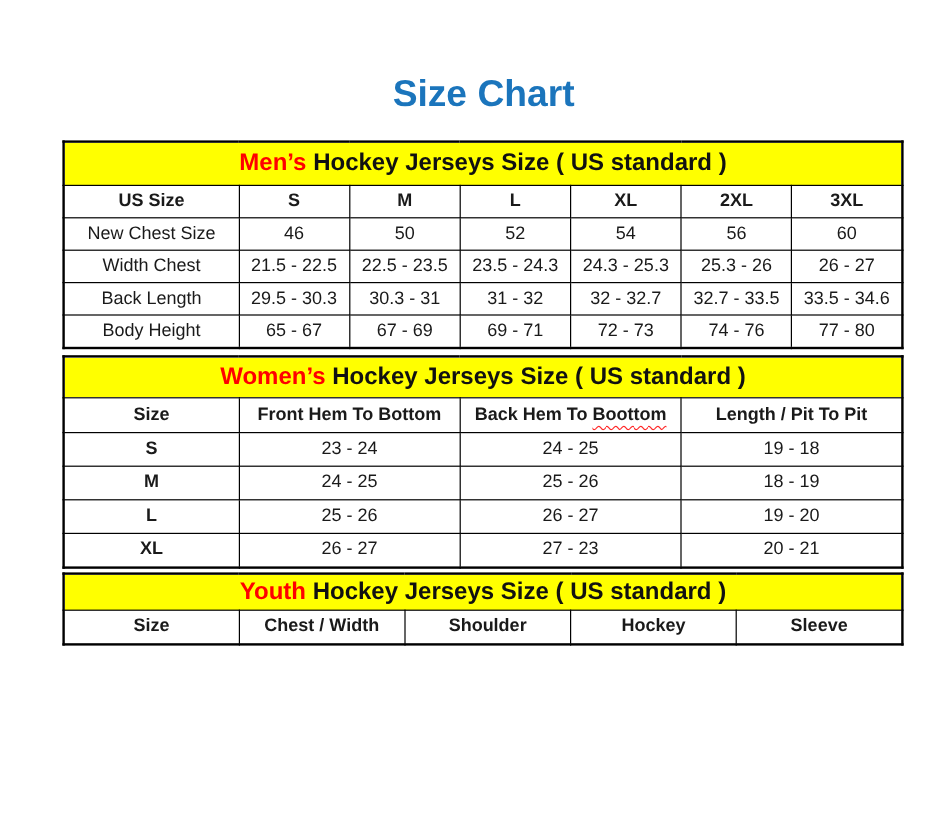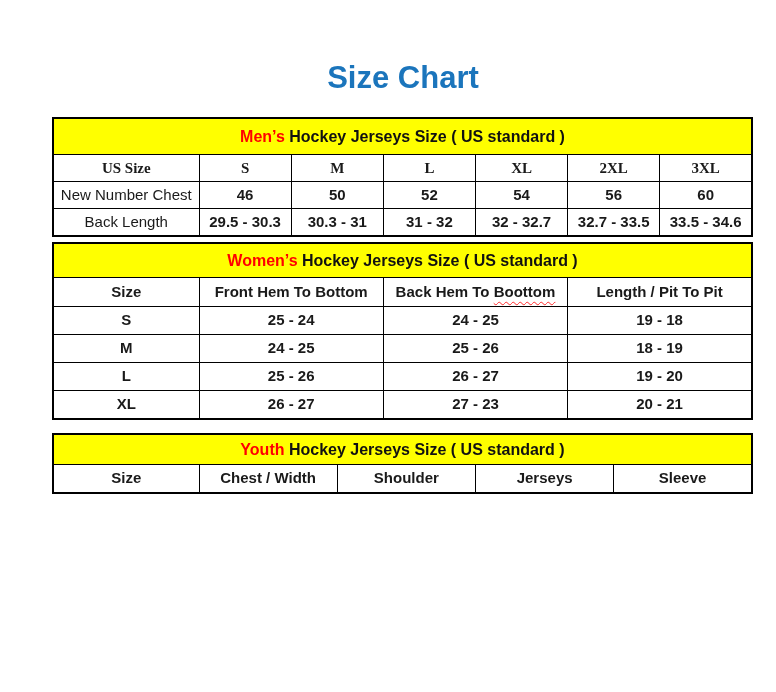--- a/index.html
+++ b/index.html
@@ -8,45 +8,45 @@
     font-family:"Liberation Sans",sans-serif;color:#1a1a1a;
     overflow:hidden;
   }
   .page{padding:60px 37px 0 52px;width:702px;box-sizing:content-box;}
   .page-title{
     margin:0 0 21px 0;text-align:center;
     color:#1b75bc;font-size:31px;font-weight:bold;line-height:1.15;
   }
   .table-wrap{margin:0;}
   #sec-mens{margin-bottom:5px;}
-  #sec-womens{margin-bottom:13px;}
+  #sec-womens{margin-bottom:3px;}
   table.size-table{
     width:701px;border-collapse:collapse;table-layout:fixed;
     border:2.5px solid #000;
   }
   table.size-table th, table.size-table td{
     border:1.5px solid #000;text-align:center;vertical-align:middle;
     padding:0 2px;font-size:15px;line-height:1.1;overflow:hidden;white-space:nowrap;
   }
   col.label-col{width:146px;}
   .band-row .band-cell{
-    background:#ffff00;font-weight:bold;font-size:16px;color:#111;text-align:center;
+    background:#ffff00;font-weight:bold;font-size:20px;color:#111;text-align:center;
   }
   .band-highlight{color:#ff0000;}
   .head-row th{font-weight:bold;}
   tbody th.row-label{font-weight:normal;}
   .t1 tbody th.row-label,.t2 tbody th.row-label{font-weight:bold;}
-  td.value-cell{font-weight:bold;}
+  td.value-cell{font-weight:normal;}
   .wavy{
     text-decoration:underline wavy #ff2a2a;
     text-decoration-thickness:1px;
     text-underline-offset:4px;
   }
   
-  .t0 .band-row{height:37px;} .t0 .head-row{height:27px;font-family:Liberation Serif, serif;} .t0 tbody tr{height:27px;}
+  .t0 .band-row{height:37px;} .t0 .head-row{height:27px;} .t0 tbody tr{height:27px;}
   .t1 .band-row{height:35px;} .t1 .head-row{height:29px;} .t1 tbody tr{height:28px;}
   .t2 .band-row{height:31px;} .t2 .head-row{height:28px;} .t2 tbody tr{height:30px;}
 </style>
 </head>
 <body>
 
 <div class="page">
   <h1 class="page-title">Size Chart</h1>
   <section class="table-wrap" id="sec-mens">
       <table class="size-table t0">
@@ -68,36 +68,54 @@
             <th>S</th>
             <th>M</th>
             <th>L</th>
             <th>XL</th>
             <th>2XL</th>
             <th>3XL</th>
           </tr>
         </thead>
         <tbody>
           <tr>
-            <th class="row-label">New Number Chest</th>
+            <th class="row-label">New Chest Size</th>
             <td class="value-cell">46</td>
             <td class="value-cell">50</td>
             <td class="value-cell">52</td>
             <td class="value-cell">54</td>
             <td class="value-cell">56</td>
             <td class="value-cell">60</td>
+          </tr>
+          <tr>
+            <th class="row-label">Width Chest</th>
+            <td class="value-cell">21.5 - 22.5</td>
+            <td class="value-cell">22.5 - 23.5</td>
+            <td class="value-cell">23.5 - 24.3</td>
+            <td class="value-cell">24.3 - 25.3</td>
+            <td class="value-cell">25.3 - 26</td>
+            <td class="value-cell">26 - 27</td>
           </tr>
           <tr>
             <th class="row-label">Back Length</th>
             <td class="value-cell">29.5 - 30.3</td>
             <td class="value-cell">30.3 - 31</td>
             <td class="value-cell">31 - 32</td>
             <td class="value-cell">32 - 32.7</td>
             <td class="value-cell">32.7 - 33.5</td>
             <td class="value-cell">33.5 - 34.6</td>
+          </tr>
+          <tr>
+            <th class="row-label">Body Height</th>
+            <td class="value-cell">65 - 67</td>
+            <td class="value-cell">67 - 69</td>
+            <td class="value-cell">69 - 71</td>
+            <td class="value-cell">72 - 73</td>
+            <td class="value-cell">74 - 76</td>
+            <td class="value-cell">77 - 80</td>
           </tr>
         </tbody>
       </table>
     </section>
   <section class="table-wrap" id="sec-womens">
       <table class="size-table t1">
         <colgroup>
           <col class="label-col">
           <col>
           <col>
@@ -110,21 +128,21 @@
           <tr class="head-row">
             <th>Size</th>
             <th>Front Hem To Bottom</th>
             <th><span>Back Hem To </span><span class="wavy">Boottom</span></th>
             <th>Length / Pit To Pit</th>
           </tr>
         </thead>
         <tbody>
           <tr>
             <th class="row-label">S</th>
-            <td class="value-cell">25 - 24</td>
+            <td class="value-cell">23 - 24</td>
             <td class="value-cell">24 - 25</td>
             <td class="value-cell">19 - 18</td>
           </tr>
           <tr>
             <th class="row-label">M</th>
             <td class="value-cell">24 - 25</td>
             <td class="value-cell">25 - 26</td>
             <td class="value-cell">18 - 19</td>
           </tr>
           <tr>
@@ -152,21 +170,21 @@
           <col>
         </colgroup>
         <thead>
           <tr class="band-row">
             <th colspan="5" class="band-cell"><span class="band-highlight">Youth</span><span> Hockey Jerseys Size ( US standard )</span></th>
           </tr>
           <tr class="head-row">
             <th>Size</th>
             <th>Chest / Width</th>
             <th>Shoulder</th>
-            <th>Jerseys</th>
+            <th>Hockey</th>
             <th>Sleeve</th>
           </tr>
         </thead>
         <tbody>
         </tbody>
       </table>
     </section>
 </div>
 
 </body></html>

